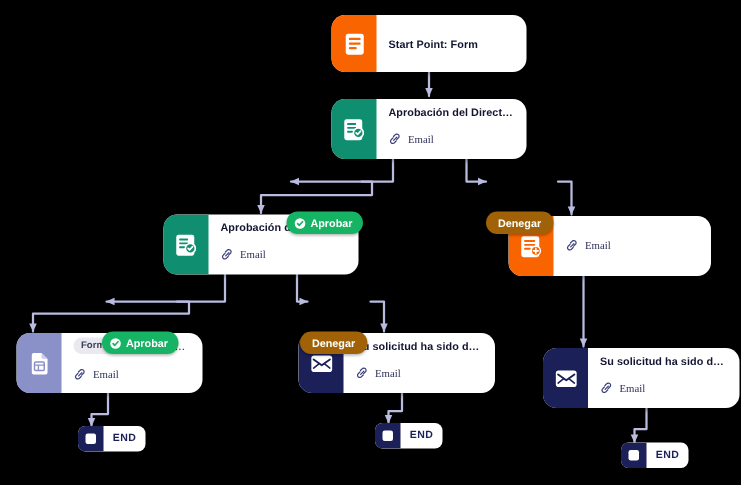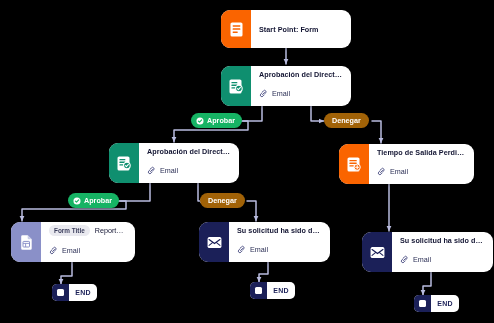--- a/index.html
+++ b/index.html
@@ -71,20 +71,21 @@
     font-weight: normal;
     color: #121432;
     white-space: nowrap;
     overflow: hidden;
     text-overflow: ellipsis;
   }
   .node .meta-row {
     display: flex;
     align-items: center;
     gap: 4px;
+    font-family: Liberation Serif, serif;
   }
   .node .meta-label {
     font-size: 7.2px;
     color: #2b2f55;
   }
   .chip {
     display: inline-block;
     background: #e9e9ef;
     color: #3a3d5c;
     font-size: 6.4px;
@@ -107,20 +108,21 @@
     display: flex;
     align-items: center;
     gap: 3px;
     border-radius: 9px;
     padding: 3px 7px 3px 5px;
     font-size: 7.2px;
     font-weight: bold;
     color: #ffffff;
     white-space: nowrap;
     box-shadow: 0 1px 2px rgba(0,0,0,0.3);
+    margin-top: 28px;
   }
   .badge.approve { background: #16b364; }
   .badge.deny    { background: #a16207; padding: 3px 8px; }
   .badge .bdot {
     width: 8px; height: 8px;
     flex: 0 0 8px;
     display: flex; align-items: center; justify-content: center;
   }
 
   
@@ -275,23 +277,20 @@
       <svg width="14" height="15" viewBox="0 0 14 15" xmlns="http://www.w3.org/2000/svg">
         <rect x="0.5" y="0.5" width="12" height="14" rx="1.6" fill="#ffffff"></rect>
         <rect x="2.4" y="3.0" width="7.4" height="1.3" rx="0.5" fill="#fa6400"></rect>
         <rect x="2.4" y="5.6" width="7.4" height="1.3" rx="0.5" fill="#fa6400"></rect>
         <rect x="2.4" y="8.2" width="4.4" height="1.3" rx="0.5" fill="#fa6400"></rect>
         <circle cx="10.2" cy="10.2" r="3.1" fill="#fa6400" stroke="#ffffff" stroke-width="1"></circle>
         <path d="M 10.2 8.6 L 10.2 11.8 M 8.6 10.2 L 11.8 10.2" stroke="#ffffff" stroke-width="1.1" stroke-linecap="round"></path>
       </svg>
     </div>
     <div class="body">
-      <div class="title-row">
-        <span class="title">Tiempo de Salida Perdido</span>
-      </div>
       <div class="meta-row">
         <span>
           <svg width="9" height="9" viewBox="0 0 12 12" xmlns="http://www.w3.org/2000/svg">
             <path d="M4.6 7.4 L7.4 4.6 M4.0 5.2 L2.6 6.6 a2 2 0 1 0 2.8 2.8 L6.8 8.0
                      M7.2 6.8 L8.6 5.4 a2 2 0 1 0 -2.8 -2.8 L4.4 4.0" fill="none" stroke="#3b3f7a" stroke-width="1.1" stroke-linecap="round"></path>
           </svg>
         </span>
         <span class="meta-label">Email</span>
       </div>
     </div>

